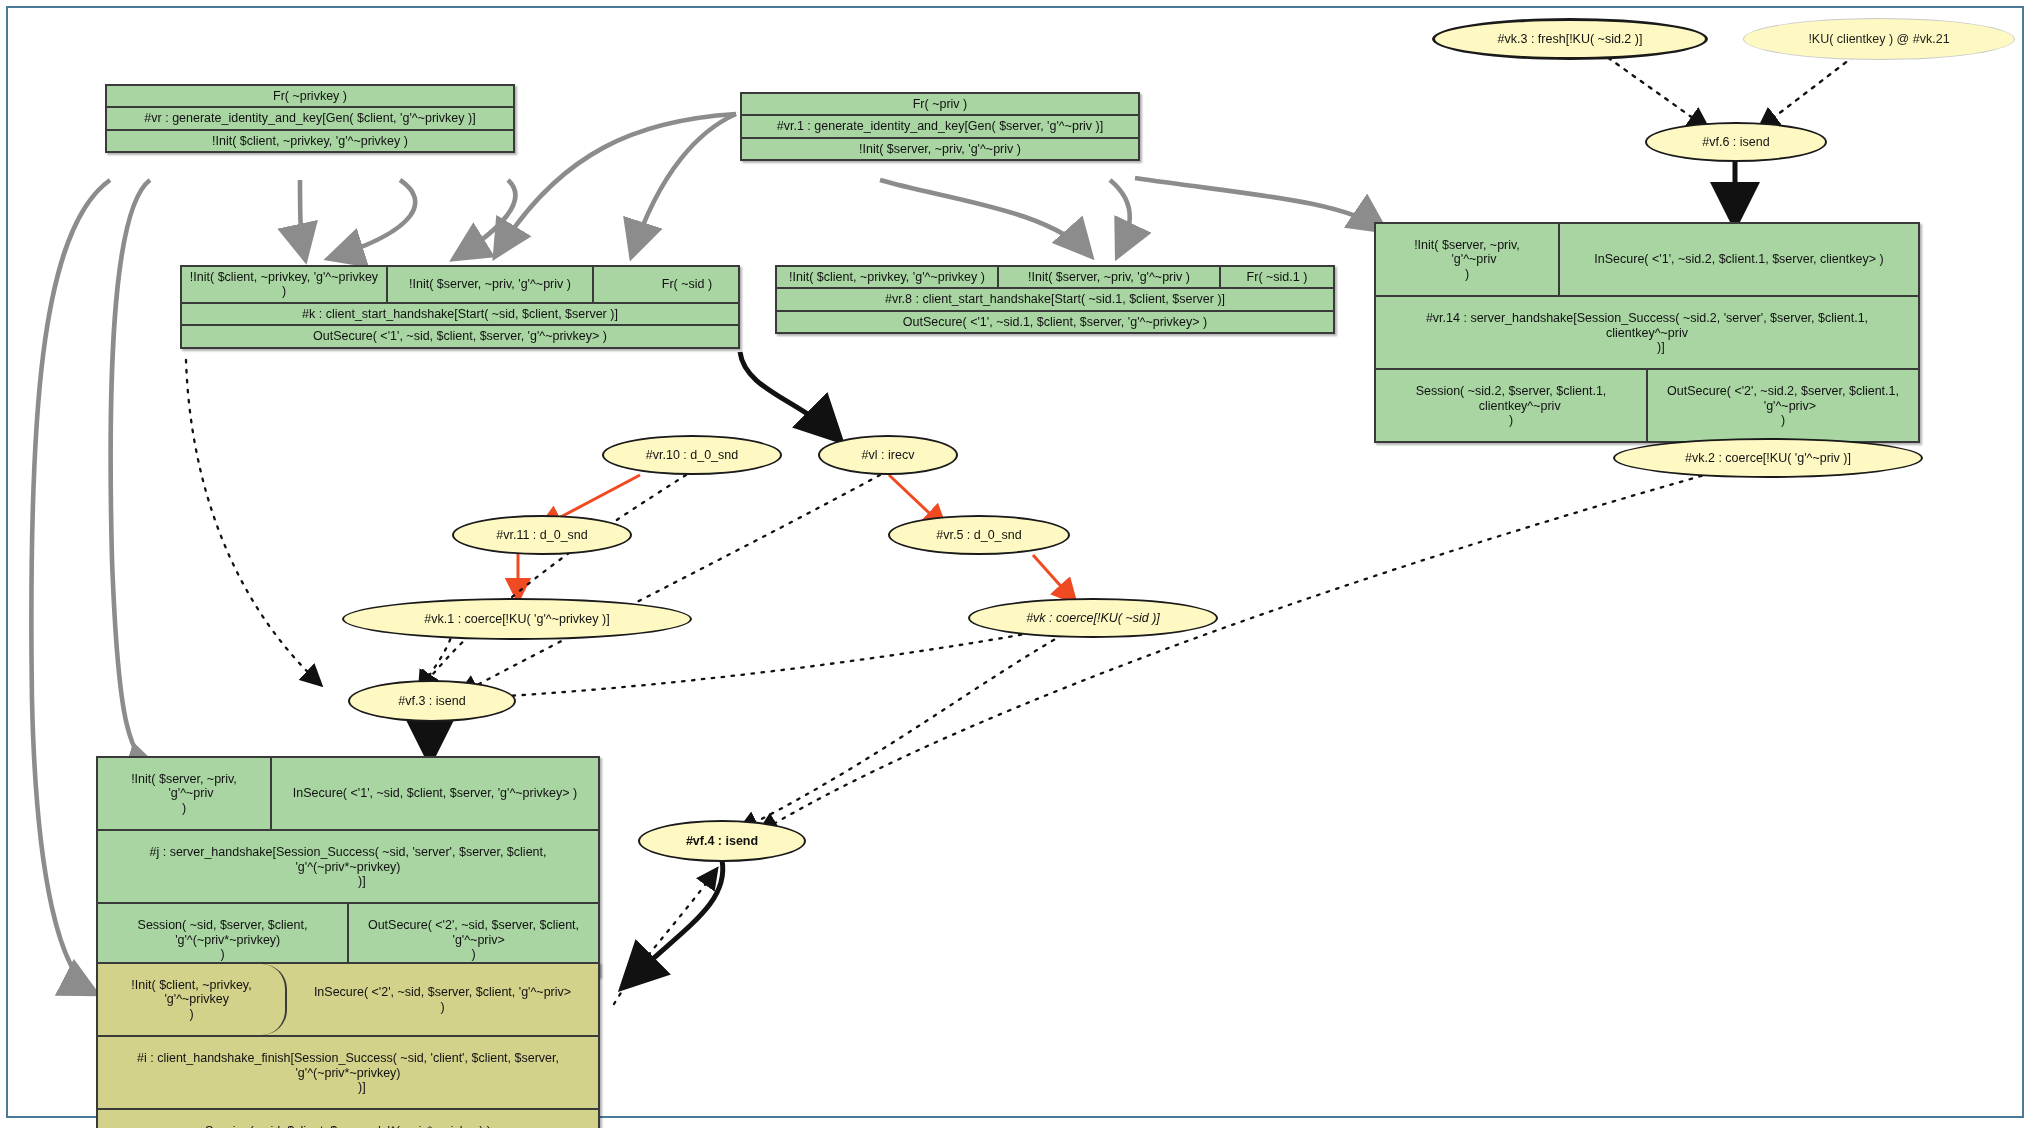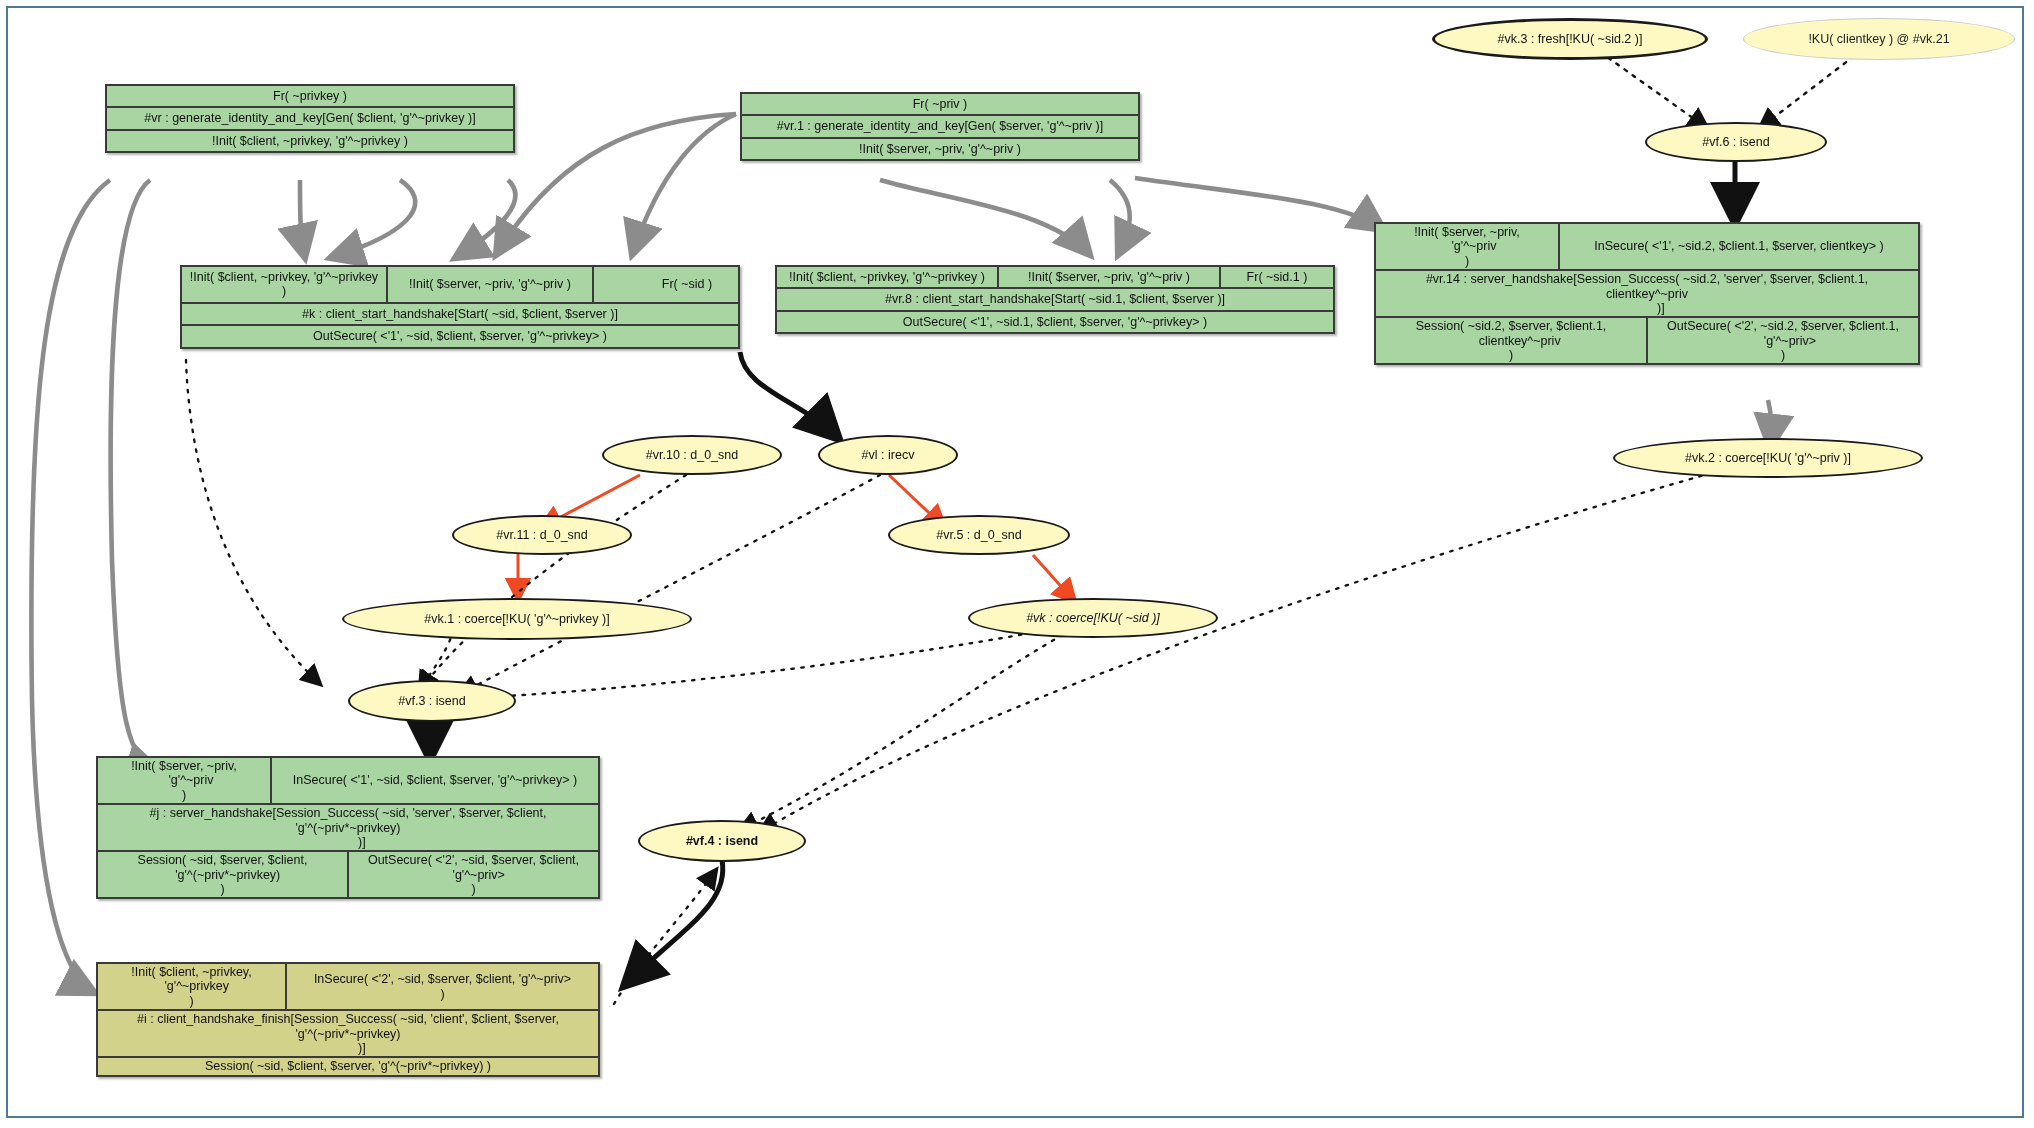--- a/index.html
+++ b/index.html
@@ -28,21 +28,21 @@
   .row:last-child{border-bottom:none;}
   .cell{
     flex:1;padding:3px 6px;
     border-right:2px solid #3a3a3a;
     display:flex;align-items:center;justify-content:center;
     text-align:center;line-height:1.15;
     font-size:12.5px;color:#111;
     white-space:pre-wrap;
   }
   .cell:last-child{border-right:none;}
-  .cell.pad{padding:1px 6px;}
+  .cell.pad{padding:14px 6px;}
   .grow0{flex:0 0 auto;}
 
   
   .ellipse{
     position:absolute;box-sizing:border-box;
     border:2.2px solid #1a1a1a;border-radius:50%;
     background:#fef9c3;
     display:flex;align-items:center;justify-content:center;
     font-size:12.5px;color:#111;text-align:center;white-space:nowrap;
   }
@@ -207,21 +207,21 @@
    'g'^(~priv*~privkey)
 )</div>
       <div class="cell pad">OutSecure( &lt;'2', ~sid, $server, $client,
    'g'^~priv&gt;
 )</div>
     </div>
   </div>
 
   <div class="node-box olive" style="left:96px;top:962px;width:504px;">
     <div class="row">
-      <div class="cell pad grow0" style="flex:0 0 175px;">!Init( $client, ~privkey,
+      <div class="cell pad grow0" style="flex:0 0 175px;border-radius:25px;">!Init( $client, ~privkey,
    'g'^~privkey
 )</div>
       <div class="cell pad">InSecure( &lt;'2', ~sid, $server, $client, 'g'^~priv&gt;
 )</div>
     </div>
     <div class="row">
       <div class="cell pad">#i : client_handshake_finish[Session_Success( ~sid, 'client', $client, $server,
 'g'^(~priv*~privkey)
         )]</div>
     </div>

